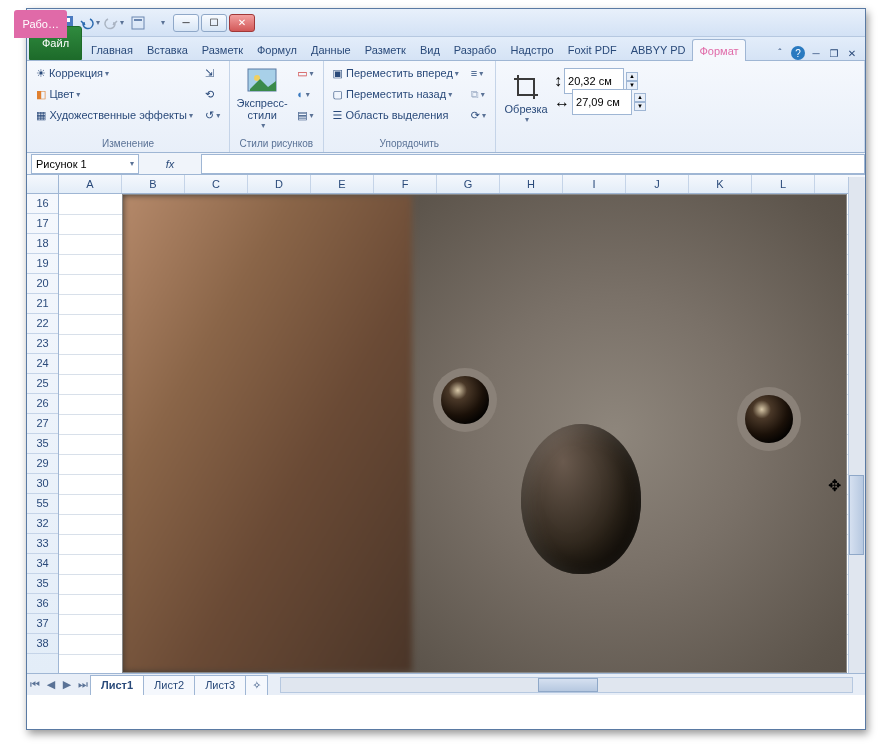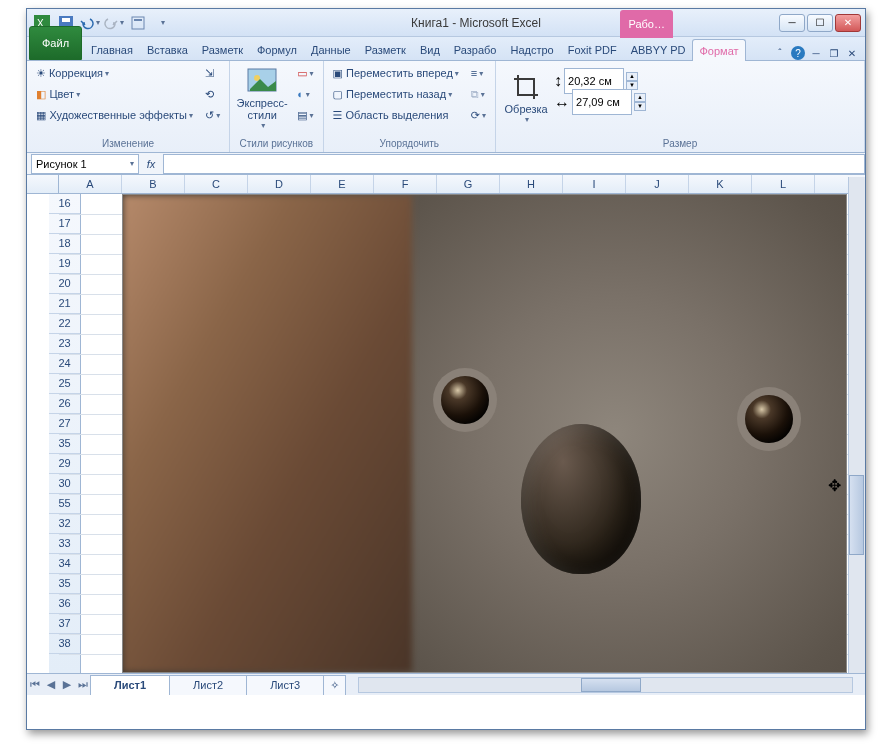--- a/index.html
+++ b/index.html
@@ -26,44 +26,44 @@
   .bigbtn{display:flex;flex-direction:column;align-items:center;justify-content:center;width:56px;height:68px;font-size:11px;color:#2a4a7a;border:1px solid transparent;border-radius:3px;}
   .smbtn{height:20px;display:flex;align-items:center;font-size:11px;color:#2a4a7a;padding:0 4px;border:1px solid transparent;border-radius:2px;white-space:nowrap;}
   .vstack{display:flex;flex-direction:column;gap:1px;}
   .icon-box{width:32px;height:32px;display:flex;align-items:center;justify-content:center;}
   .spinbox{display:flex;align-items:center;gap:2px;height:20px;}
   .spinbox input{width:60px;height:26px;font-size:11px;border:1px solid #9fb6d4;padding:0 3px;background:#fff;}
   .spin-arrows{display:flex;flex-direction:column;width:12px;}
   .spin-arrows div{height:9px;border:1px solid #9fb6d4;background:#e8eff9;font-size:6px;text-align:center;line-height:7px;}
   .formula-bar{height:22px;border-bottom:1px solid #9fb6d4;display:flex;align-items:center;background:#f0f4fa;}
   .namebox{width:108px;height:20px;border:1px solid #9fb6d4;background:#fff;font-size:11px;padding:0 4px;margin-left:4px;display:flex;align-items:center;}
-  .fx-btn{width:22px;height:20px;display:flex;align-items:center;justify-content:center;font-style:italic;font-size:11px;color:#2a4a7a;margin:0 1px;}
+  .fx-btn{width:22px;height:20px;display:flex;align-items:center;justify-content:center;font-style:italic;font-size:11px;color:#2a4a7a;margin:0 20px;}
   .fx-input{flex:1;height:20px;border:1px solid #9fb6d4;background:#fff;}
   .grid-area{position:relative;height:498px;background:#fff;overflow:hidden;}
   .col-headers{display:flex;height:19px;background:linear-gradient(#f5f8fd,#e3edf8);border-bottom:1px solid #9fb6d4;}
   .corner{width:32px;border-right:1px solid #9fb6d4;background:linear-gradient(#f5f8fd,#e3edf8);}
   .colh{border-right:1px solid #c5d4e8;font-size:11px;color:#2a4a7a;text-align:center;line-height:18px;}
-  .rows-wrap{position:absolute;top:19px;left:0;bottom:0;display:flex;margin-left:22px;}
+  .rows-wrap{position:absolute;top:19px;left:0;bottom:0;display:flex;}
   .row-headers{width:32px;background:linear-gradient(#f5f8fd,#e3edf8);border-right:1px solid #9fb6d4;}
   .rowh{height:20px;border-bottom:1px solid #c5d4e8;font-size:11px;color:#2a4a7a;text-align:center;line-height:19px;}
   .cells{position:absolute;left:32px;top:19px;right:0;bottom:0;}
   .gridline-v{position:absolute;top:0;bottom:0;width:0;border-left:1px solid #d8e0ea;}
   .gridline-h{position:absolute;left:0;right:0;height:0;border-top:1px solid #d8e0ea;}
   .image-obj{position:absolute;left:95px;top:19px;width:725px;height:479px;border:1px solid #888;overflow:hidden;}
   .koala{width:100%;height:100%;background:
     radial-gradient(circle at 68% 50%, #8e867c 0%, #7a7168 25%, #5d554c 55%, #3e372f 100%);
   }
   .koala::before{content:"";position:absolute;left:0;top:0;width:40%;height:100%;background:linear-gradient(120deg,#b5896a 0%,#8a6548 30%,#6a4a35 60%,#4a3528 100%);filter:blur(3px);}
   .nose{position:absolute;left:55%;top:48%;width:120px;height:150px;background:radial-gradient(ellipse at 35% 25%,#6a5a4e,#2a2218 60%,#0e0a05);border-radius:50% 50% 48% 48%;box-shadow:inset 6px 6px 20px rgba(255,255,255,.15),inset -10px -10px 25px rgba(0,0,0,.5);}
   .eye{position:absolute;width:48px;height:48px;background:radial-gradient(circle at 35% 30%,#d8c8a8 0%,#4a3828 20%,#1a1008 55%,#000 80%);border-radius:50%;box-shadow:0 0 0 8px #8a8178;}
   .eye.l{left:44%;top:38%;}
   .eye.r{left:86%;top:42%;}
   .sheet-tabs{height:22px;background:#e8eef7;border-top:1px solid #9fb6d4;display:flex;align-items:center;font-size:11px;}
   .nav-btn{width:16px;height:18px;display:flex;align-items:center;justify-content:center;color:#5a7296;}
-  .sheet-tab{height:20px;padding:0 23px;border:1px solid #9fb6d4;border-bottom:none;background:#f5f8fd;margin-left:-1px;display:flex;align-items:center;color:#2a4a7a;}
+  .sheet-tab{height:20px;padding:0 10px;border:1px solid #9fb6d4;border-bottom:none;background:#f5f8fd;margin-left:-1px;display:flex;align-items:center;color:#2a4a7a;}
   .sheet-tab.active{background:#fff;font-weight:bold;}
   .hscroll{flex:1;margin-left:12px;margin-right:12px;height:16px;background:#e0e6ef;border:1px solid #b6c8e0;position:relative;}
   .hscroll .thumb{position:absolute;left:45%;top:0;width:60px;height:14px;background:linear-gradient(#d5e0f0,#b6c8e0);border:1px solid #8fa8c8;}
   .statusbar{height:22px;background:linear-gradient(#e0eaf5,#cad9ec);border-top:1px solid #9fb6d4;display:flex;align-items:center;font-size:11px;color:#2a4a7a;padding:0 6px;}
   .statusbar .spacer{flex:1;}
   .view-btns{display:flex;gap:0;margin-right:8px;}
   .view-btn{width:20px;height:16px;border:1px solid #8fa8c8;background:#f0f5fc;}
   .zoom-slider{display:flex;align-items:center;gap:4px;}
   .slider-track{width:100px;height:4px;background:#b6c8e0;position:relative;}
   .slider-thumb{position:absolute;left:48%;top:-4px;width:8px;height:12px;background:#f0f5fc;border:1px solid #8fa8c8;}
@@ -107,21 +107,20 @@
       <div class="qat-btn">
           <svg width="14" height="14">
             <rect x="1" y="1" width="12" height="12" fill="none" stroke="#6a86b0"></rect>
             <rect x="3" y="3" width="8" height="2" fill="#6a86b0"></rect>
           </svg>
         </div>
       <div class="qat-btn">
           <span class="drop-arrow">▾</span>
         </div>
     </div>
-    <div class="title">Книга1  -  Microsoft Excel</div>
     <div style="position:relative;width:0;">
         <div class="ctx-label" style="position:absolute;right:106px;top:-13px;white-space:nowrap;">Рабо…</div>
       </div>
     <div class="winbtns">
       <div class="winbtn">─</div>
       <div class="winbtn">☐</div>
       <div class="winbtn close">✕</div>
     </div>
   </div>
 
@@ -252,21 +251,20 @@
           <div class="spinbox">
             <span>↔</span>
             <input value="27,09 см" style="">
             <div class="spin-arrows">
                 <div>▲</div>
                 <div>▼</div>
               </div>
           </div>
         </div>
       </div>
-      <div class="rgroup-label">Размер</div>
     </div>
   </div>
 
   <div class="formula-bar">
     <div class="namebox">
         <span>Рисунок 1</span>
         <span class="drop-arrow" style="margin-left:auto;">▾</span>
       </div>
     <div class="fx-btn">fx</div>
     <div class="fx-input"></div>

